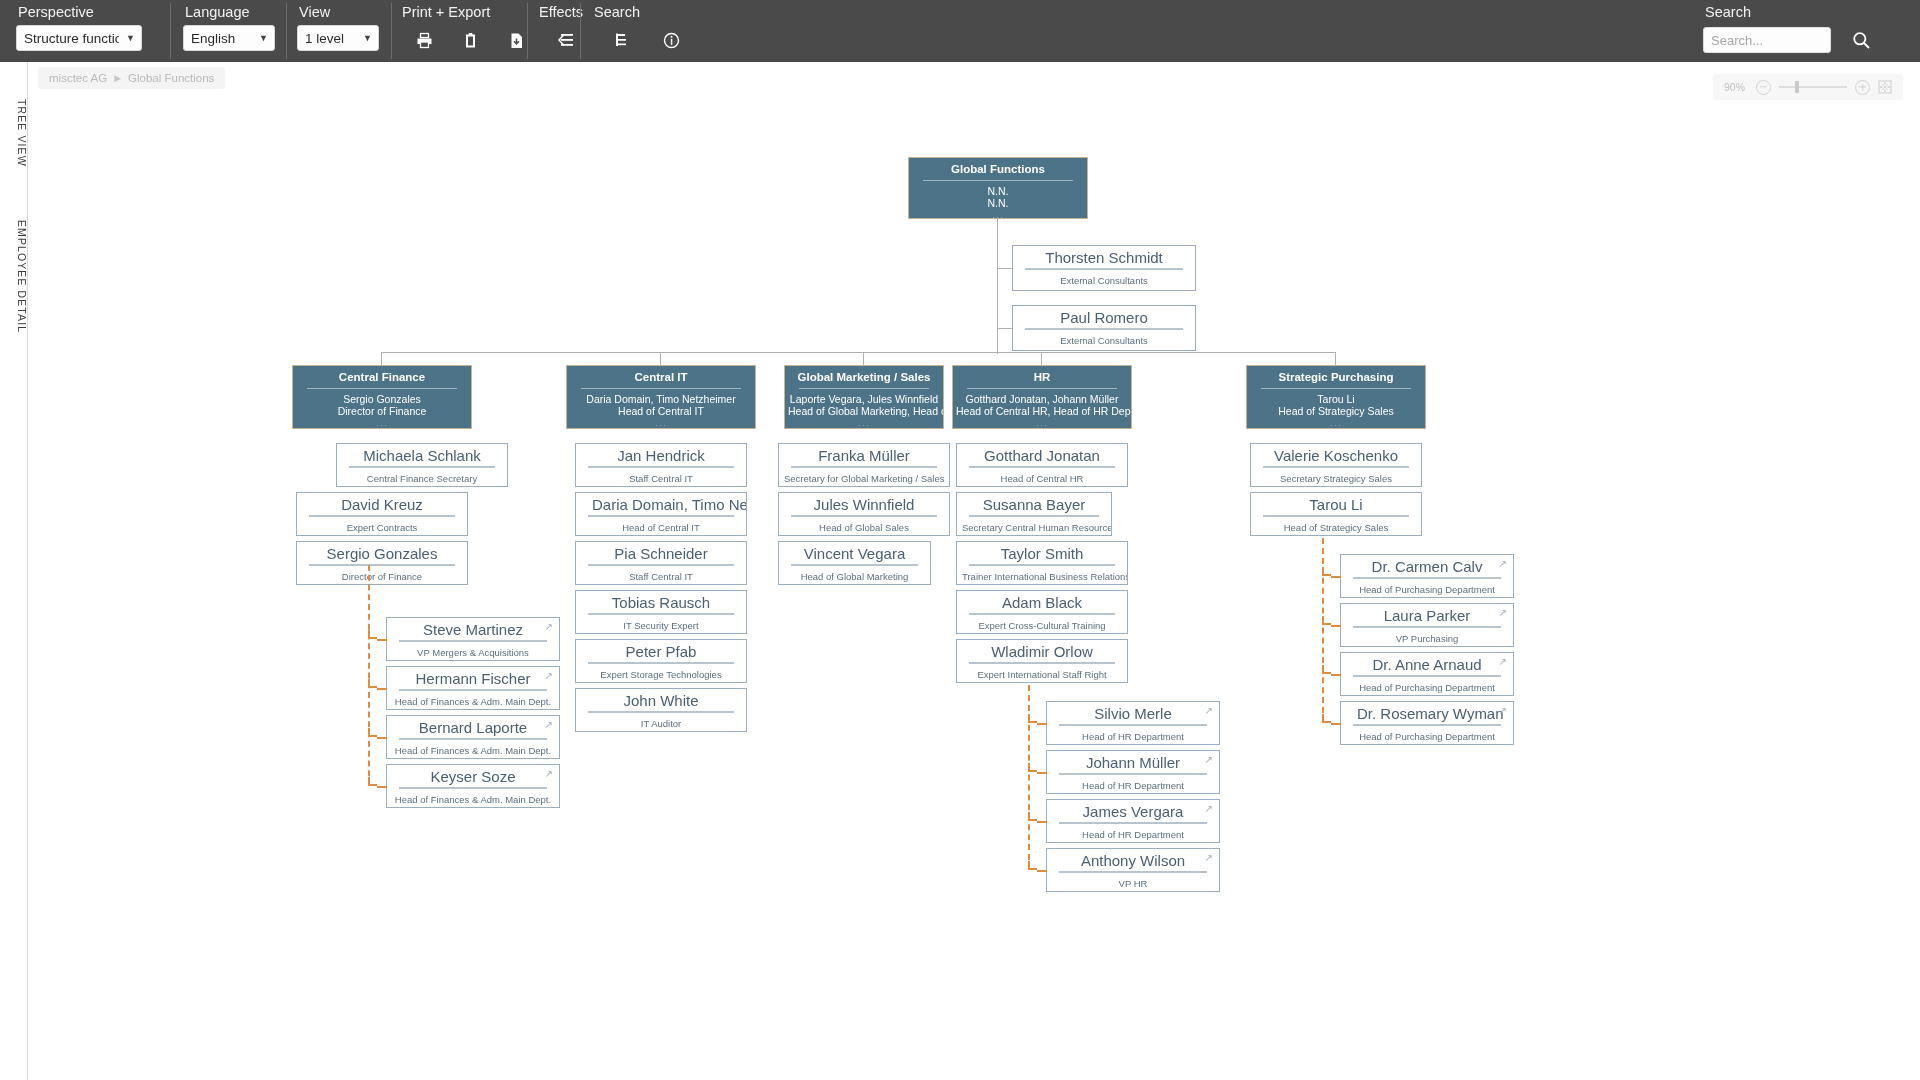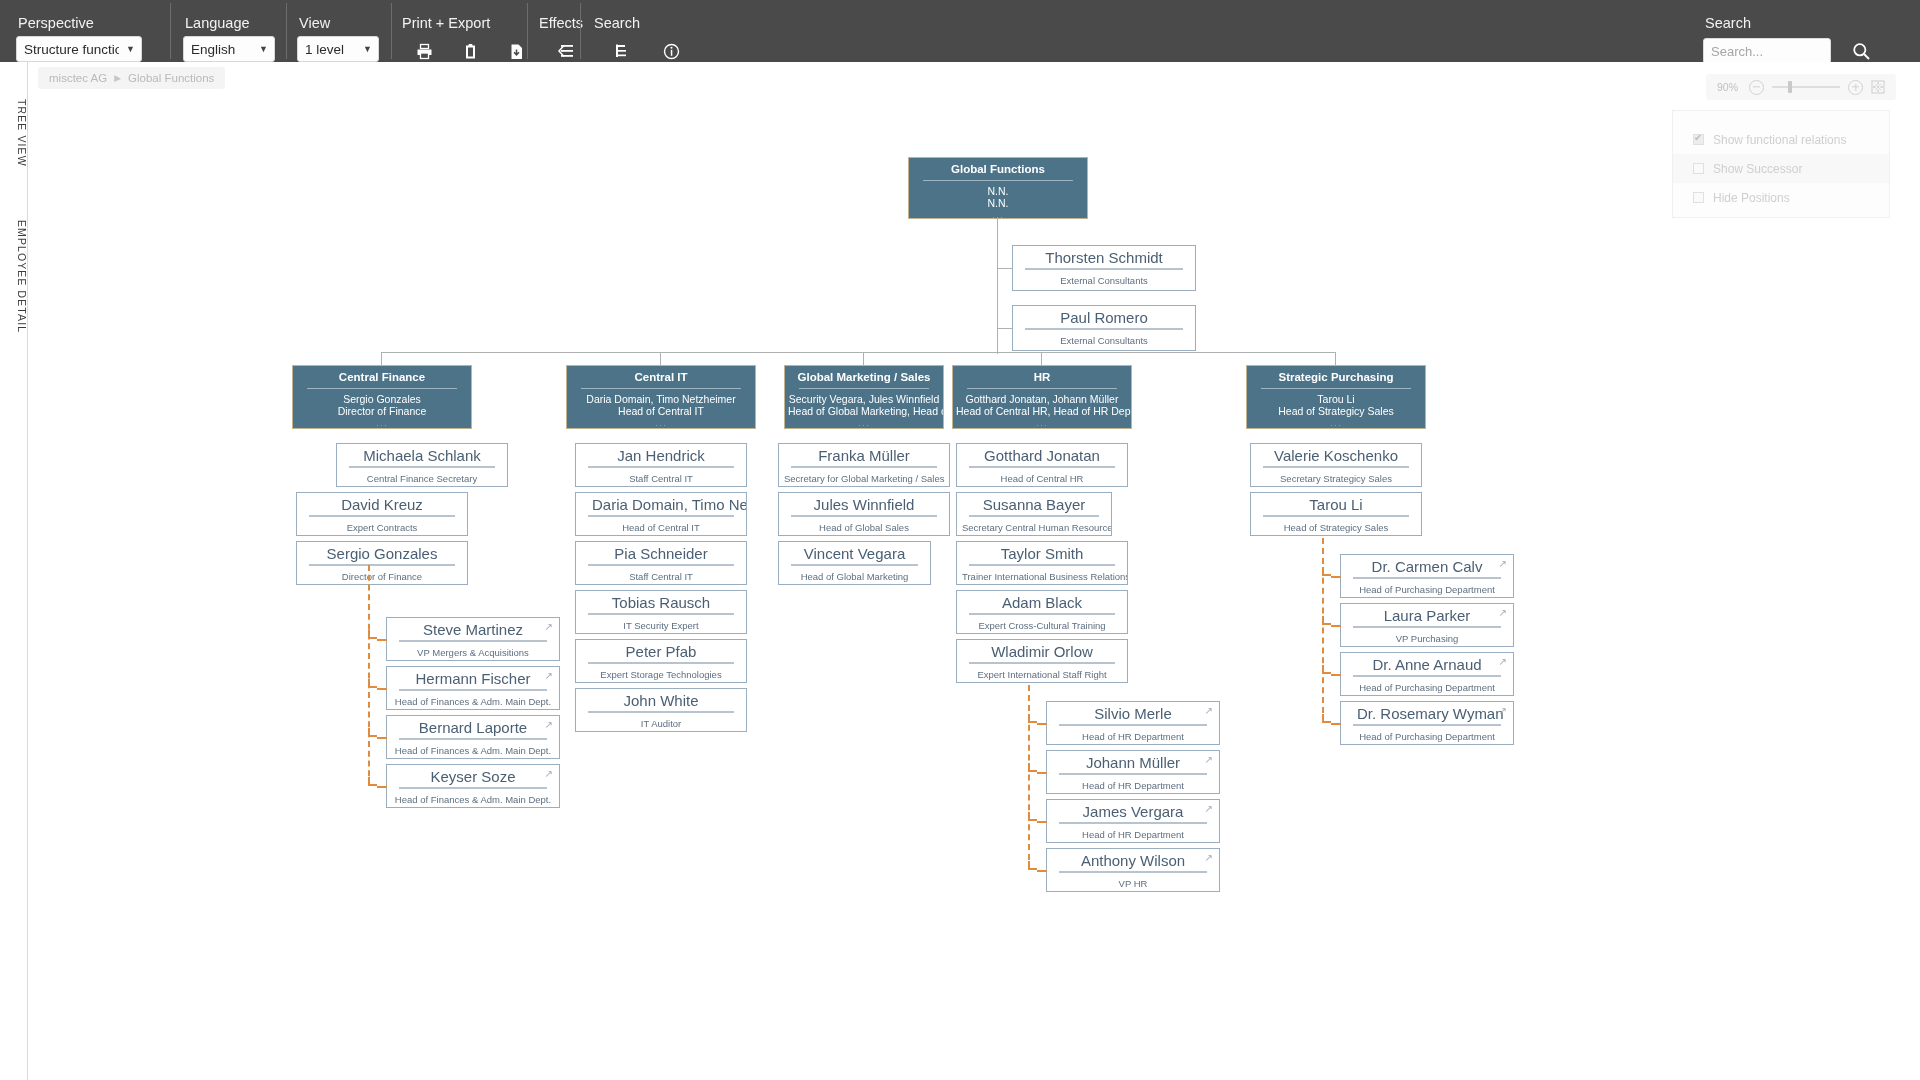--- a/index.html
+++ b/index.html
@@ -11,21 +11,21 @@
   }
 
   
   #toolbar {
     position: absolute; top: 0; left: 0; width: 1920px; height: 62px;
     background: #4a4a4a; color: #ffffff;
   }
   .tb-group { position: absolute; top: 0; height: 62px; }
   .tb-group-label {
     font-size: 14.5px; color: #f2f2f2; padding-left: 2px;
-    line-height: 20px; padding-top: 13px; white-space: nowrap;
+    line-height: 20px; padding-top: 2px; white-space: nowrap;
   }
   .tb-divider { position: absolute; top: 3px; width: 1px; height: 56px; background: #6d6d6d; }
   .tb-row { display: flex; align-items: center; gap: 0px; padding-top: 3px; }
 
   select.tb-select {
     appearance: none; -webkit-appearance: none;
     background: #fdfdfd; color: #2b2b2b;
     border: 1px solid #d8d8d8; border-radius: 3px;
     height: 26px; font-size: 13.5px;
     font-family: "Liberation Sans", sans-serif;
@@ -74,21 +74,21 @@
   #breadcrumb {
     position: absolute; left: 10px; top: 5px; height: 22px;
     background: #f4f4f4; border-radius: 3px;
     display: flex; align-items: center; gap: 7px;
     padding: 0 11px; font-size: 11.5px; color: #b9b9b9; white-space: nowrap;
   }
   #breadcrumb .bc-sep { font-size: 9px; color: #c6c6c6; }
 
   
   #zoom-bar {
-    position: absolute; right: 24px; top: 12px; height: 26px;
+    position: absolute; right: 17px; top: 12px; height: 26px;
     background: #f7f7f7; border-radius: 3px;
     display: flex; align-items: center; gap: 8px; padding: 0 11px;
   }
   #zoom-level { font-size: 10.5px; color: #c0c0c0; min-width: 24px; }
   .zoom-circ {
     width: 15px; height: 15px; border: 1.4px solid #d2d2d2; border-radius: 50%;
     position: relative; cursor: pointer; flex: none;
   }
   .zoom-circ::before {
     content: ""; position: absolute; left: 3px; top: 50%;
@@ -327,34 +327,20 @@
     <span class="zoom-circ plus"></span>
     <span id="fit-icon">
       <svg width="14" height="14" viewBox="0 0 14 14">
         <rect x="1" y="1" width="12" height="12" fill="none" stroke="#d2d2d2" stroke-width="1.1"></rect>
         <path d="M4 4l6 6M10 4l-6 6" stroke="#d8d8d8" stroke-width="1"></path>
         <path d="M7 2.2v2.2M7 9.6v2.2M2.2 7h2.2M9.6 7h2.2" stroke="#c8c8c8" stroke-width="1.3"></path>
       </svg>
     </span>
   </div>
 
-  <div id="options-panel">
-      <div class="opt-row">
-        <span class="opt-box checked"></span>
-        <span class="opt-label">Show functional relations</span>
-      </div>
-      <div class="opt-row alt">
-        <span class="opt-box"></span>
-        <span class="opt-label">Show Successor</span>
-      </div>
-      <div class="opt-row">
-        <span class="opt-box"></span>
-        <span class="opt-label">Hide Positions</span>
-      </div>
-    </div>
 
   <div id="nodes-layer">
       <div class="node dept" style="left:880px;top:95px;width:180px;height:62px;">
         <div class="dept-title">Global Functions</div>
         <div class="sep"></div>
         <div class="ln">N.N.</div>
         <div class="ln">N.N.</div>
         <div class="dots">···</div>
       </div>
       <div class="vline" style="left:969px;top:157px;height:135px;"></div>
@@ -461,21 +447,21 @@
         <div class="pos-role">Expert Storage Technologies</div>
       </div>
       <div class="pos" style="left:547px;top:626px;width:172px;height:44px;">
         <div class="pos-name">John White</div>
         <div class="sep"></div>
         <div class="pos-role">IT Auditor</div>
       </div>
       <div class="node dept" style="left:756px;top:303px;width:160px;height:64px;">
         <div class="dept-title">Global Marketing / Sales</div>
         <div class="sep"></div>
-        <div class="ln">Security Vegara, Jules Winnfield</div>
+        <div class="ln">Laporte Vegara, Jules Winnfield</div>
         <div class="ln">Head of Global Marketing, Head of Global...</div>
         <div class="dots">···</div>
       </div>
       <div class="vline" style="left:835px;top:290px;height:13px;"></div>
       <div class="pos" style="left:750px;top:381px;width:172px;height:44px;">
         <div class="pos-name">Franka Müller</div>
         <div class="sep"></div>
         <div class="pos-role">Secretary for Global Marketing / Sales</div>
       </div>
       <div class="pos" style="left:750px;top:430px;width:172px;height:44px;">

